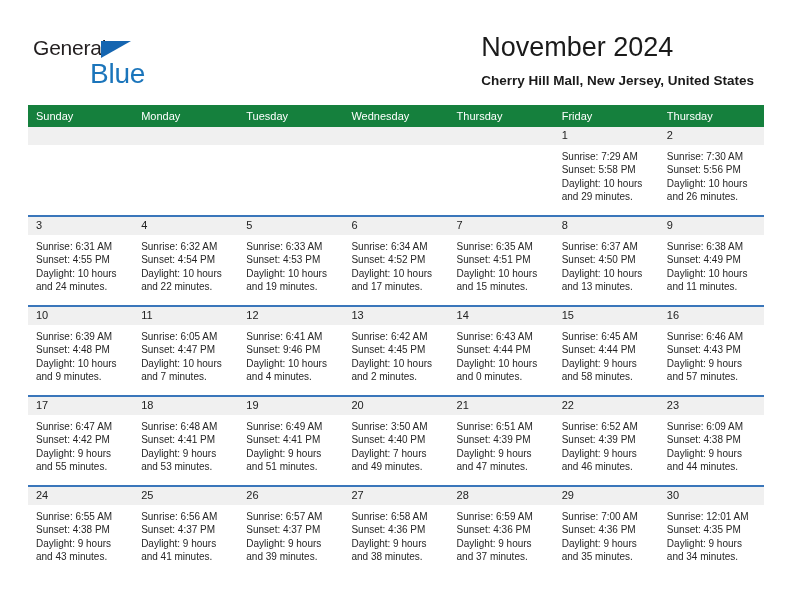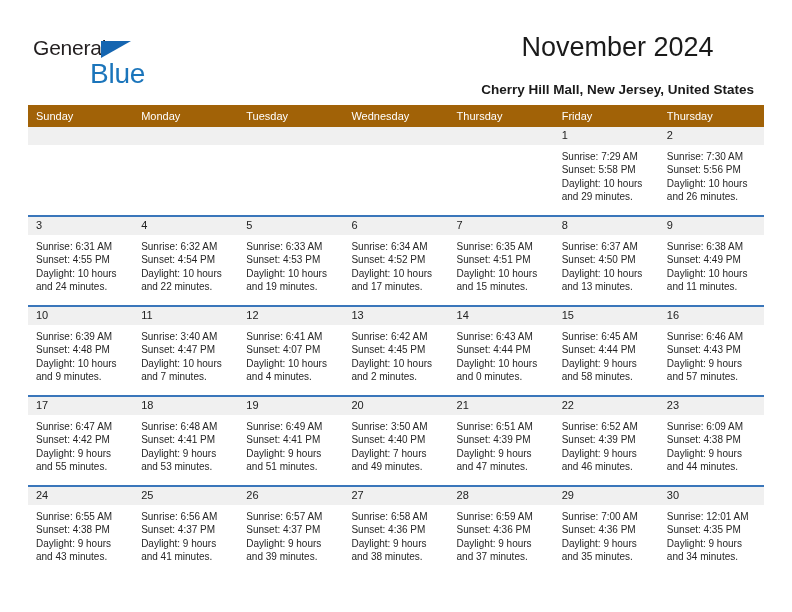--- a/index.html
+++ b/index.html
@@ -60,52 +60,52 @@
     top: 22px;
     font-size: 28px;
     letter-spacing: -0.2px;
     color: #1b75bb;
   }
 
   .title-block {
     position: absolute;
     right: 38px;
     top: 30px;
-    text-align: center;
+    text-align: left;
   }
   .cal-title {
     font-size: 27px;
     color: #1a1a1a;
     font-weight: normal;
     line-height: 34px;
     white-space: nowrap;
   }
   .cal-subtitle {
-    margin-top: 17px;
+    margin-top: 8px;
     font-size: 13.5px;
     color: #1a1a1a;
     font-weight: bold;
     line-height: 17px;
     white-space: nowrap;
   }
 
   
   .calendar {
     position: absolute;
     left: 28px;
     top: 105px;
     width: 736px;
   }
   .cal-table {
     width: 736px;
     border-collapse: collapse;
     table-layout: fixed;
   }
   .cal-table th {
-    background: #a16207;
+    background: #15803d;
     color: #ffffff;
     font-size: 11px;
     font-weight: normal;
     text-align: left;
     padding: 5px 0 5px 8px;
     height: 11px;
     border: none;
   }
   .week-row > td {
     vertical-align: top;
@@ -306,32 +306,32 @@
                   <div>Sunrise: 6:39 AM</div>
                   <div>Sunset: 4:48 PM</div>
                   <div class="wrap">Daylight: 10 hours and 9 minutes.</div>
                 </div>
               </div>
             </td>
             <td>
               <div class="daycell">
                 <div class="daynum-band">11</div>
                 <div class="events">
-                  <div>Sunrise: 3:40 AM</div>
+                  <div>Sunrise: 6:05 AM</div>
                   <div>Sunset: 4:47 PM</div>
                   <div class="wrap">Daylight: 10 hours and 7 minutes.</div>
                 </div>
               </div>
             </td>
             <td>
               <div class="daycell">
                 <div class="daynum-band">12</div>
                 <div class="events">
                   <div>Sunrise: 6:41 AM</div>
-                  <div>Sunset: 4:07 PM</div>
+                  <div>Sunset: 9:46 PM</div>
                   <div class="wrap">Daylight: 10 hours and 4 minutes.</div>
                 </div>
               </div>
             </td>
             <td>
               <div class="daycell">
                 <div class="daynum-band">13</div>
                 <div class="events">
                   <div>Sunrise: 6:42 AM</div>
                   <div>Sunset: 4:45 PM</div>

